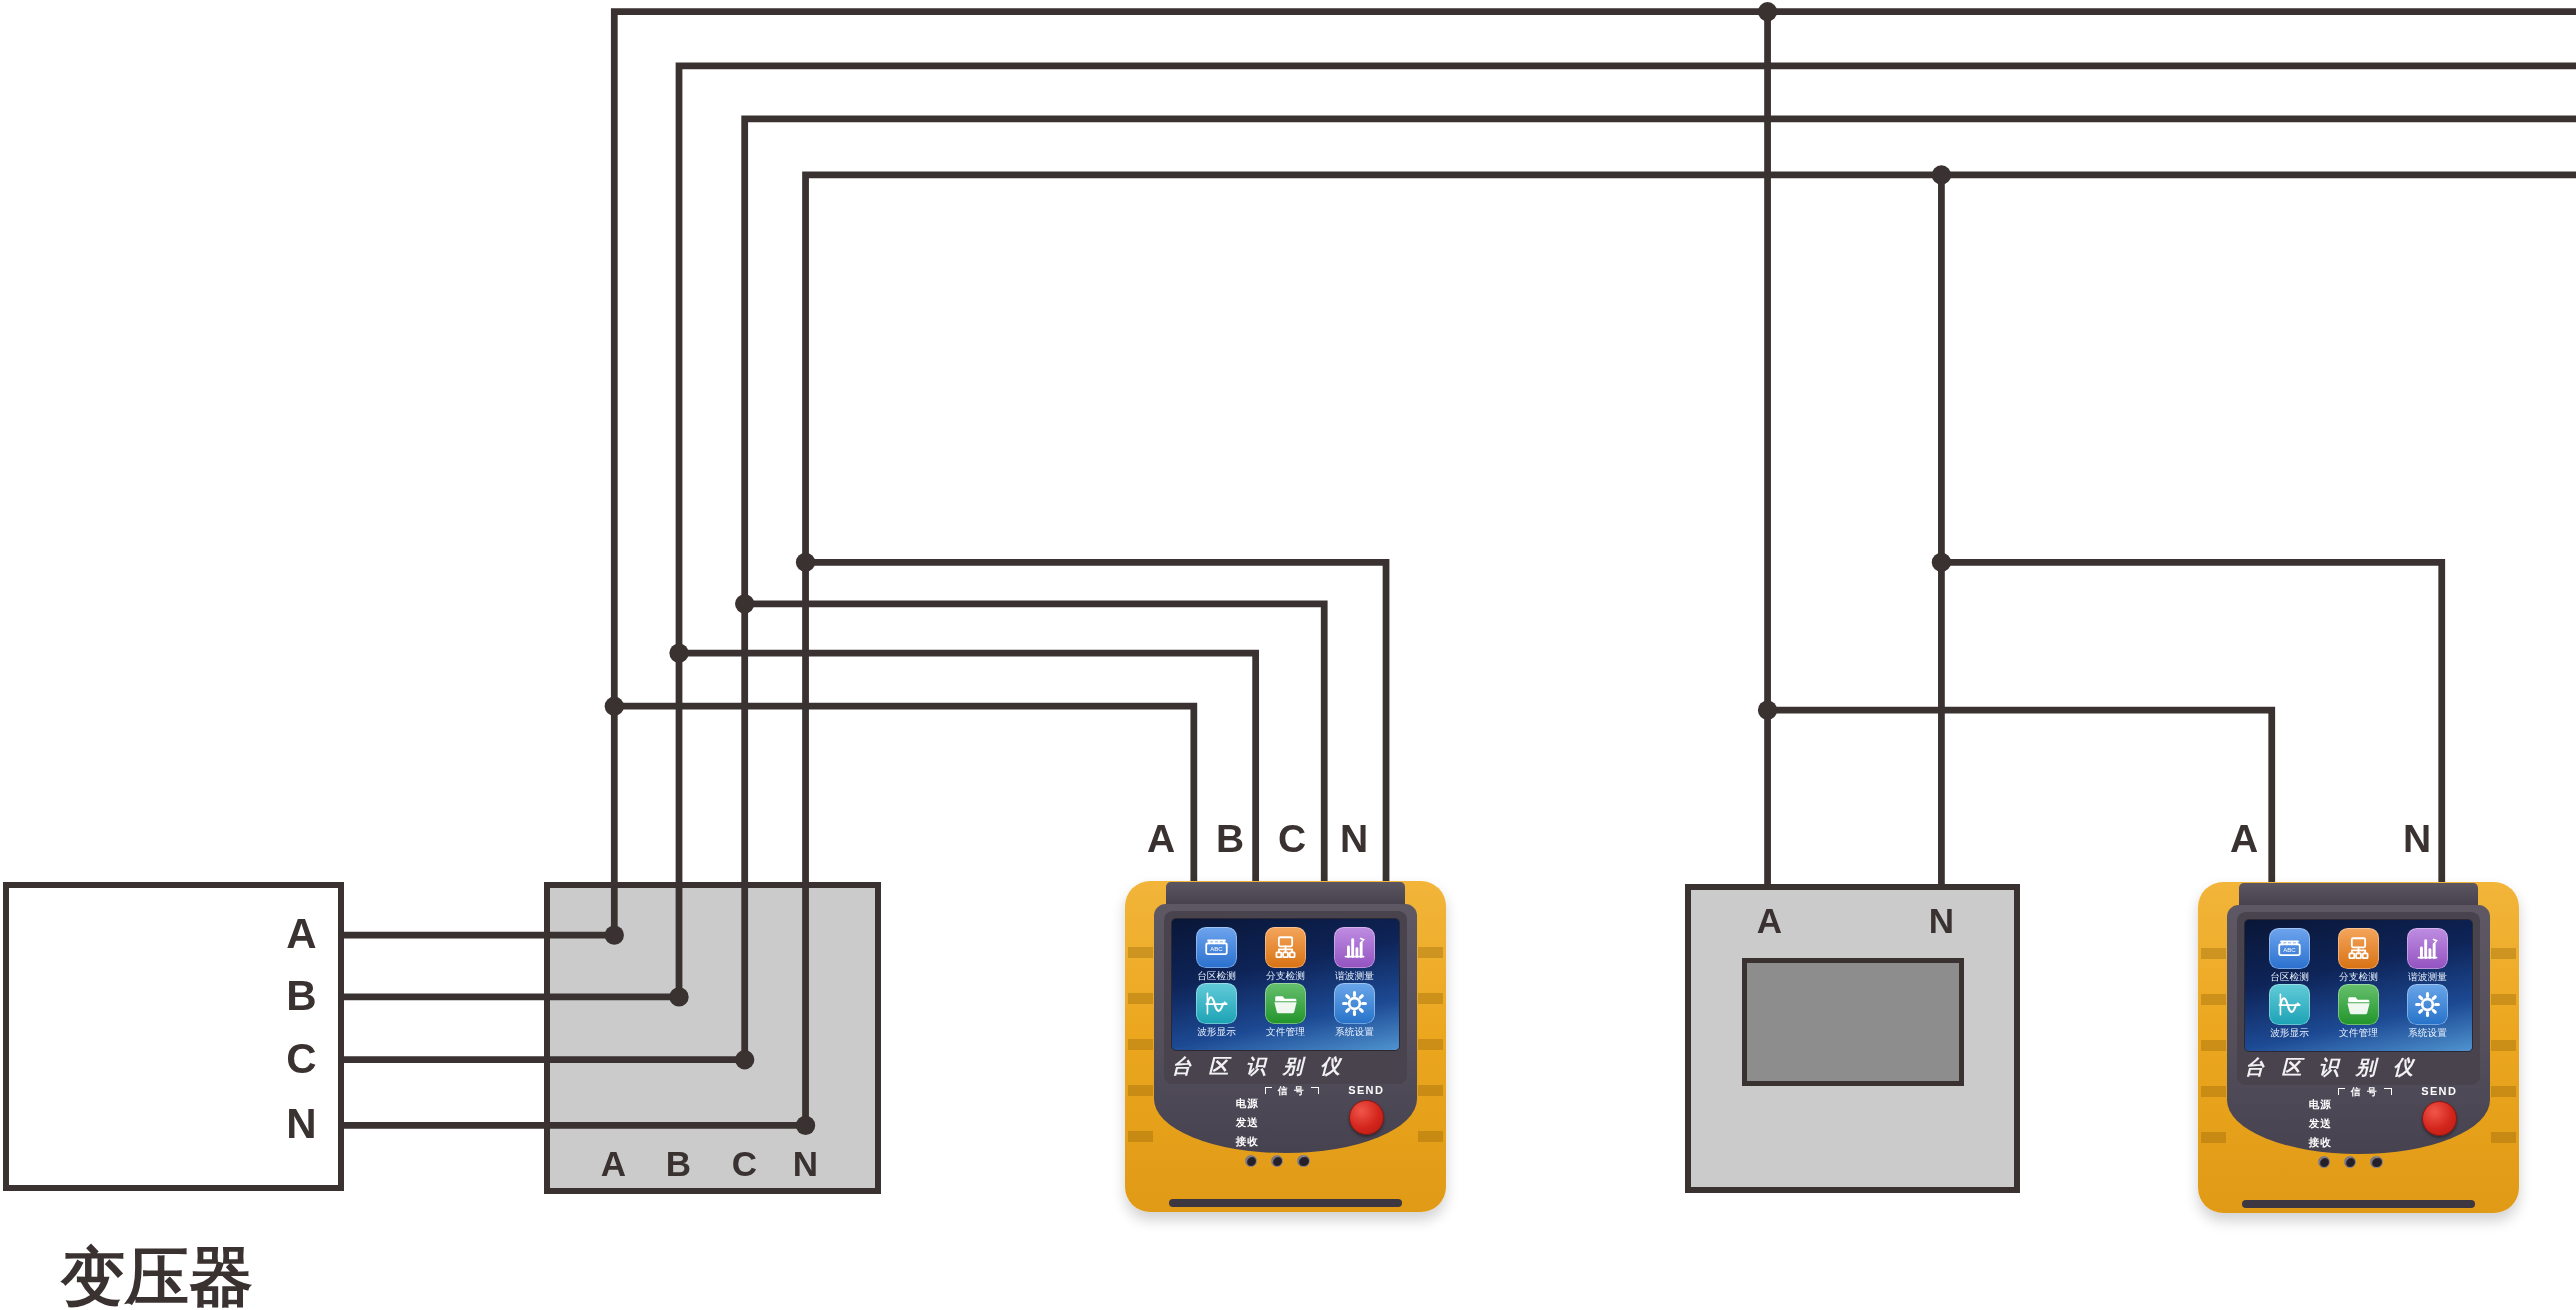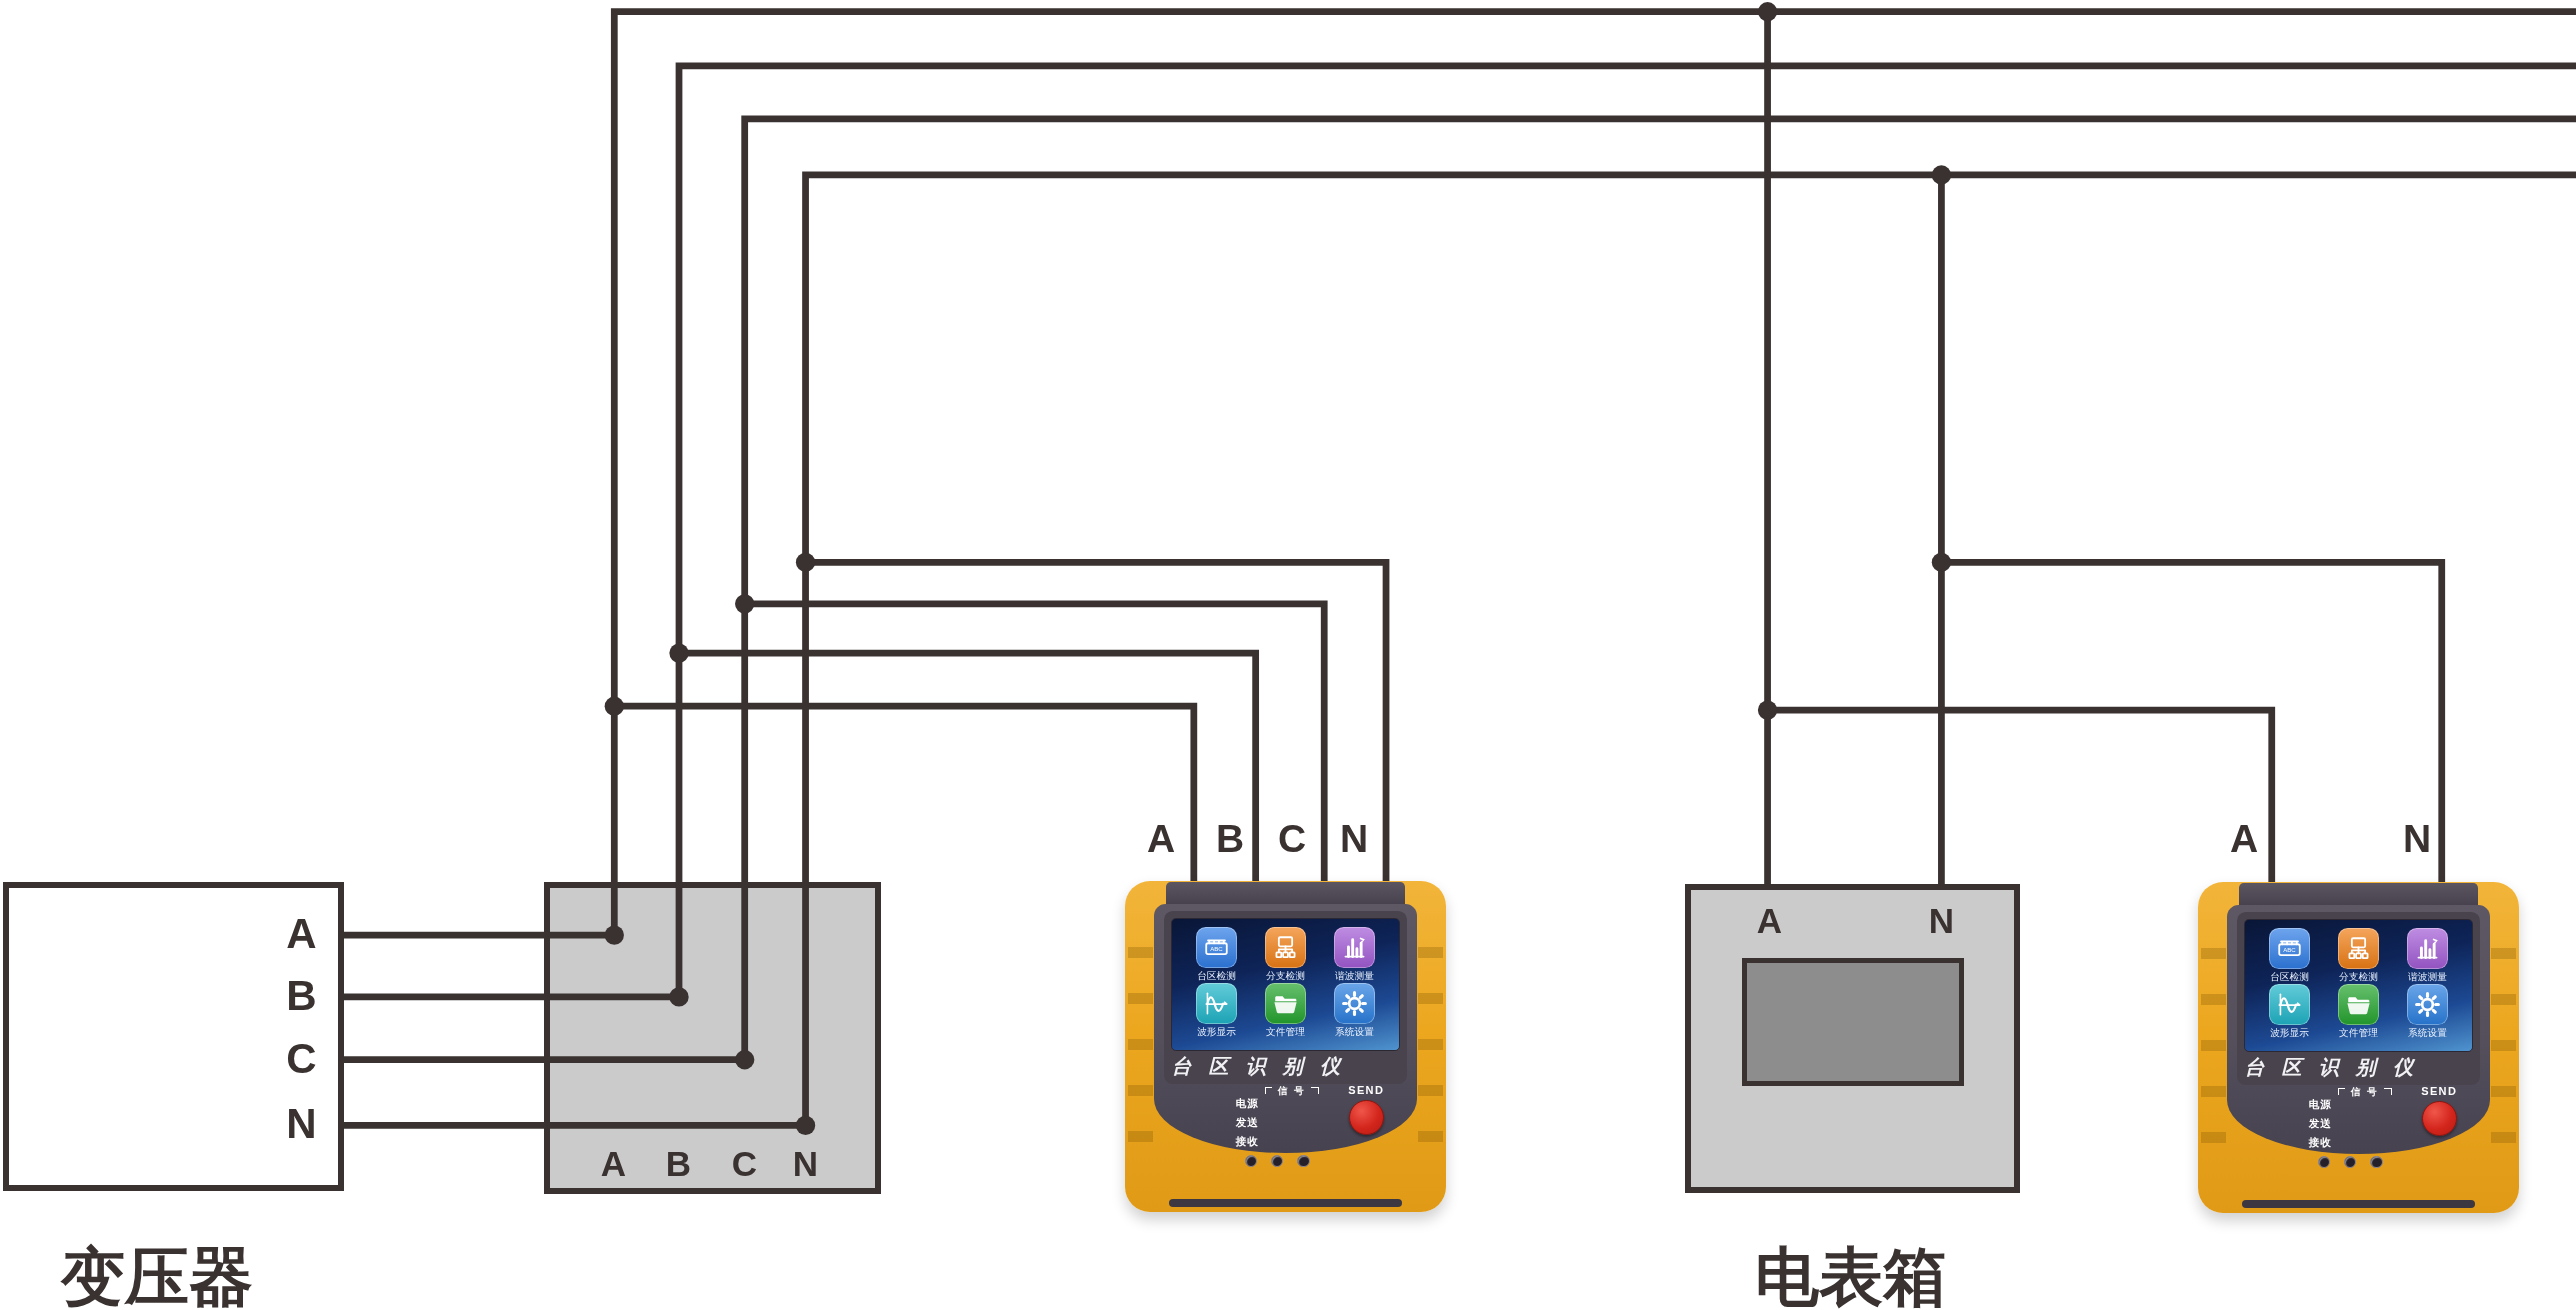--- a/index.html
+++ b/index.html
@@ -130,21 +130,20 @@
   </div>
 
   <div class="fterm ht-a">A</div>
   <div class="fterm ht-b">B</div>
   <div class="fterm ht-c">C</div>
   <div class="fterm ht-n">N</div>
   <div class="fterm st-a">A</div>
   <div class="fterm st-n">N</div>
 
   <div class="cap cap-transformer">变压器</div>
-  <div class="cap cap-meter">电表箱</div>
 
   <svg id="wire-layer" width="2576" height="1311" viewBox="0 0 2667 1357">
       <polyline points="352,968 636,968" fill="none" stroke="#3a3231" stroke-width="7" stroke-linejoin="miter"></polyline>
       <polyline points="352,1032 703,1032" fill="none" stroke="#3a3231" stroke-width="7" stroke-linejoin="miter"></polyline>
       <polyline points="352,1097 771,1097" fill="none" stroke="#3a3231" stroke-width="7" stroke-linejoin="miter"></polyline>
       <polyline points="352,1165 834,1165" fill="none" stroke="#3a3231" stroke-width="7" stroke-linejoin="miter"></polyline>
       <polyline points="636,968 636,12 2667,12" fill="none" stroke="#3a3231" stroke-width="7" stroke-linejoin="miter"></polyline>
       <polyline points="703,1032 703,68 2667,68" fill="none" stroke="#3a3231" stroke-width="7" stroke-linejoin="miter"></polyline>
       <polyline points="771,1097 771,123 2667,123" fill="none" stroke="#3a3231" stroke-width="7" stroke-linejoin="miter"></polyline>
       <polyline points="834,1165 834,181 2667,181" fill="none" stroke="#3a3231" stroke-width="7" stroke-linejoin="miter"></polyline>

